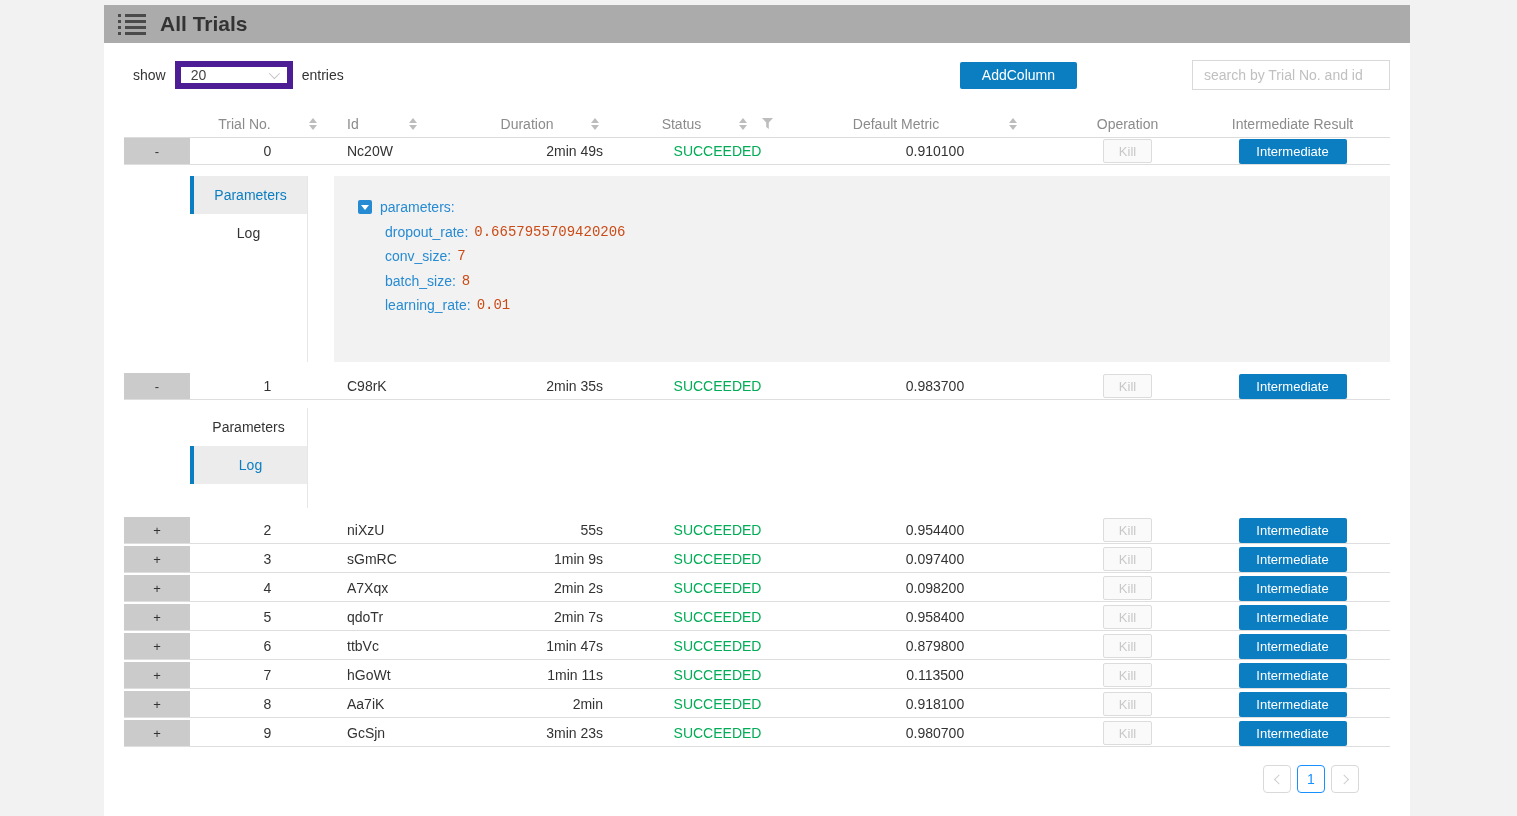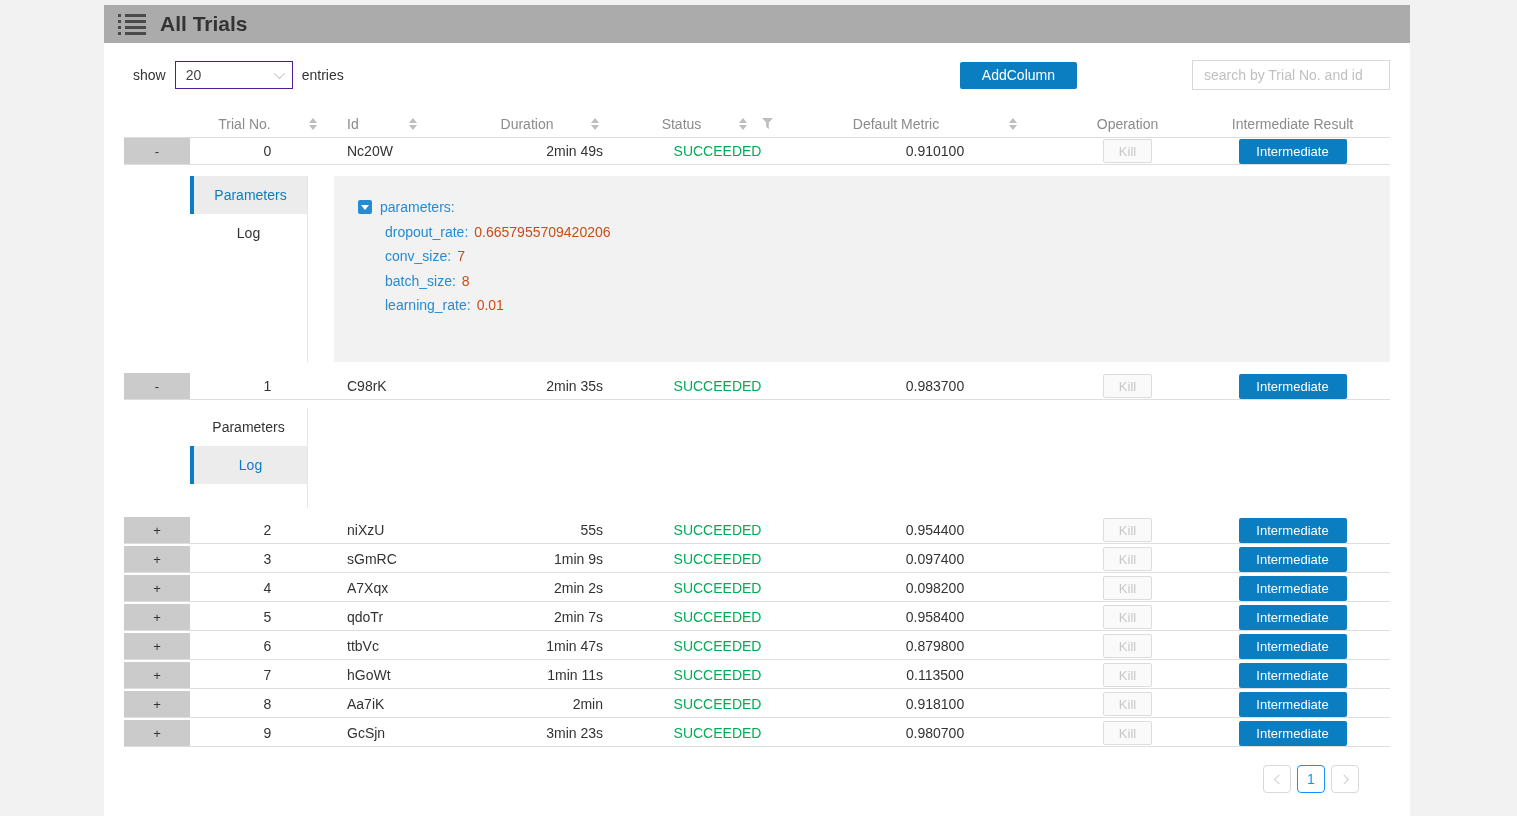--- a/index.html
+++ b/index.html
@@ -17,21 +17,21 @@
   .list-icon .li-row { display:flex; align-items:center; }
   .list-icon .li-dot { width:3px; height:3px; background:#4a4a4a; margin-right:4px; }
   .list-icon .li-bar { width:21px; height:3px; background:#4a4a4a; }
   .tb-title { font-size:21px; font-weight:700; color:#333; }
 
   .content { padding:17px 20px 0 20px; }
 
   
   .toolbar { display:flex; align-items:center; }
   .show-label { margin-left:9px; color:#333; }
-  .select { width:118px; height:28px; border:1px solid #4c1d95; background:#fff; display:flex; align-items:center;
+  .select { width:118px; height:28px; border:6px solid #4c1d95; background:#fff; display:flex; align-items:center;
             justify-content:space-between; padding:8px 10px; margin:0 9px; color:#444; cursor:pointer; }
   .chev { width:8px; height:8px; border-right:1.6px solid #c4c4c4; border-bottom:1.6px solid #c4c4c4;
           transform:rotate(45deg) translateY(-2px); }
   .btn-primary { background:#0b7ec2; color:#fff; border:none; height:27px; padding:0 22px; font-size:14px;
                  border-radius:2px; cursor:pointer; font-family:"Liberation Sans",sans-serif; }
   .add-col { margin-left:auto; margin-right:115px; }
   .search { width:198px; height:30px; border:1px solid #d9d9d9; padding:0 11px; font-size:14px;
             font-family:"Liberation Sans",sans-serif; color:#333; outline:none; }
   .search::placeholder { color:#c0c0c0; }
 
@@ -69,21 +69,21 @@
   .dtab { height:38px; display:flex; align-items:center; justify-content:center; color:#333; cursor:pointer; }
   .dtab.active { background:#ececec; border-left:4px solid #0b7ec2; color:#0b7ec2; }
   .d0 { height:186px; }
   .d0 .dcontent { flex:1; margin-left:26px; background:#f2f2f2; padding:19px 0 0 24px; }
   .json-line { display:flex; align-items:center; height:24.5px; }
   .jtoggle { width:14px; height:14px; background:#268bd2; border-radius:2px; display:inline-flex;
              align-items:center; justify-content:center; margin-right:8px; cursor:pointer; }
   .jtoggle i { width:0; height:0; border-left:4px solid transparent; border-right:4px solid transparent;
                border-top:5px solid #fff; margin-top:1px; }
   .jkey { color:#268bd2; }
-  .jval { color:#cb4b16; margin-left:6px; }
+  .jval { color:#cb4b16; margin-left:6px;font-family:Liberation Mono, monospace; }
   .jchild { margin-left:27px; }
   .d1 { height:100px; margin-top:8px; margin-bottom:9px; }
   .d1 .dcontent1 { flex:1; margin-left:26px; }
   .logstrip { height:42px; background:#f2f2f2; display:flex; align-items:center; padding-left:26px; }
   .lpath { color:#333; margin-left:5px; }
   .blurred { filter:blur(3px); color:#666; }
 
   
   .pagination { display:flex; justify-content:flex-end; align-items:center; margin-top:18px; padding-right:31px; }
   .pg-btn { width:28px; height:28px; border:1px solid #d9d9d9; border-radius:4px; background:#fff; margin-left:6px;

